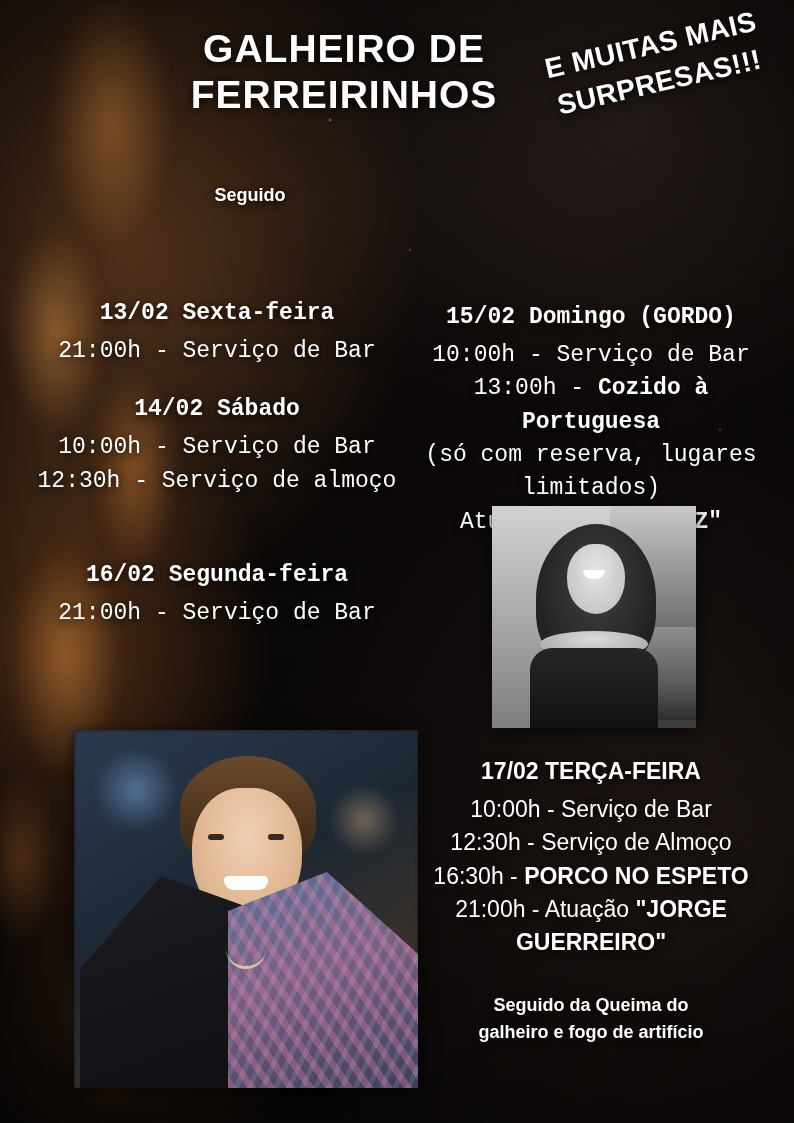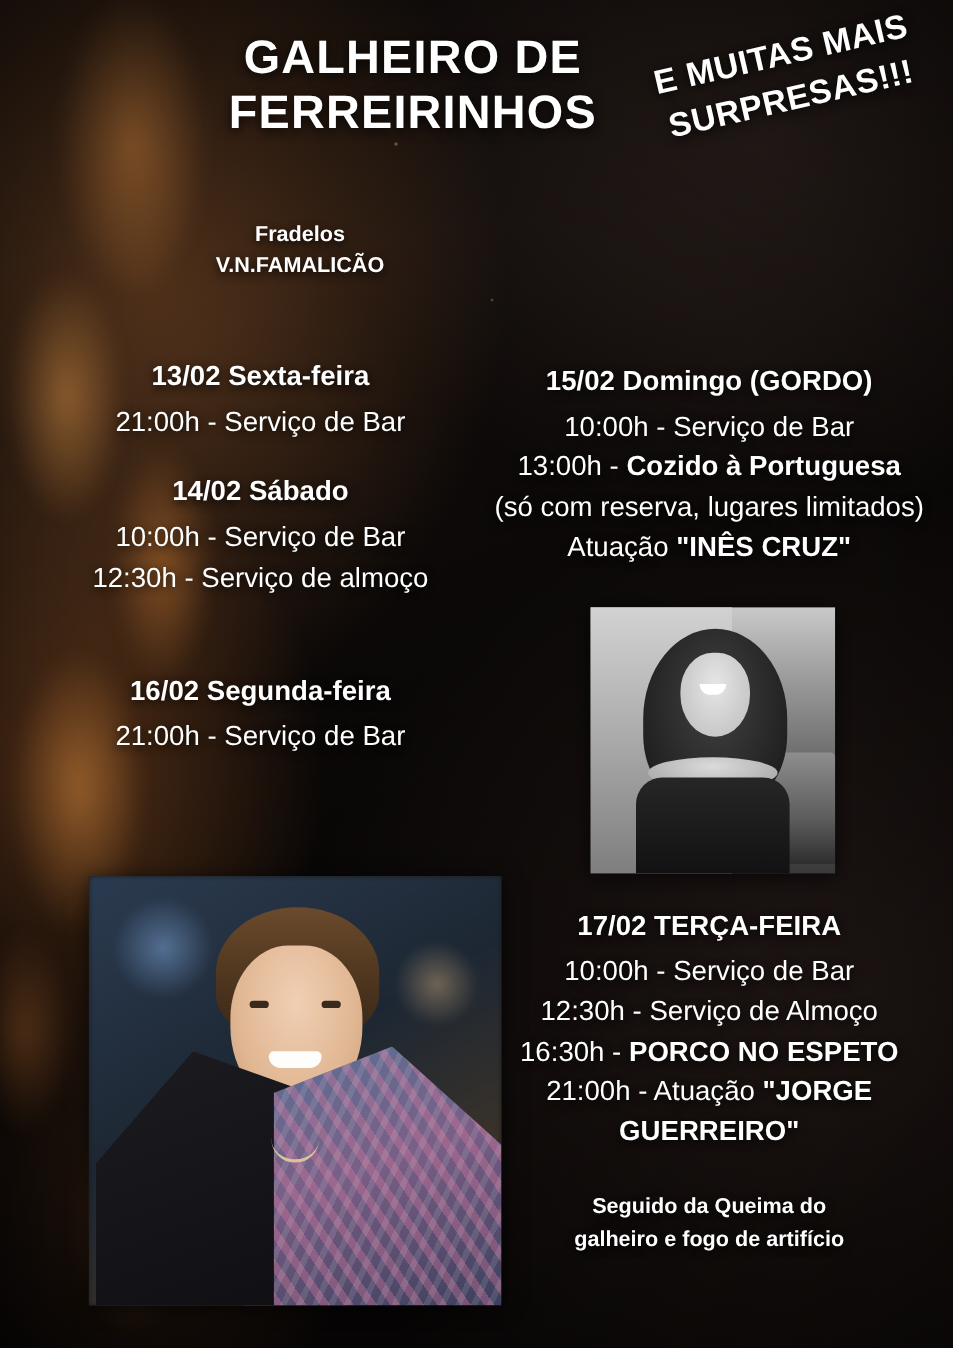--- a/index.html
+++ b/index.html
@@ -116,21 +116,21 @@
     text-align: center;
   }
   .col-right {
     position: absolute;
     left: 404px;
     top: 302px;
     width: 374px;
     text-align: center;
   }
 
-  .block { margin-bottom: 26px; }
+  .block { margin-bottom: 26px; font-family: Liberation Mono, monospace; }
   .block-head {
     font-size: 23px;
     font-weight: bold;
     line-height: 1.35;
     margin-bottom: 6px;
     text-shadow: 0 2px 8px rgba(0,0,0,0.85);
   }
   .line {
     font-size: 23px;
     line-height: 1.45;
@@ -273,22 +273,21 @@
   <div class="bg-base"></div>
   <div class="bg-flame"></div>
   <div class="bg-emberdots"></div>
   <div class="bg-vignette"></div>
 
   <div class="content">
 
     <div class="title">GALHEIRO DE FERREIRINHOS</div>
 
     <div class="subtitle">
-      <div>Fradelos</div>
-      <div>V.N.FAMALICÃO</div>
+      <div>Seguido</div>
     </div>
 
     <div class="banner">E MUITAS MAIS SURPRESAS!!!</div>
 
     <div class="col-left">
       <div class="block">
         <div class="block-head">13/02 Sexta-feira</div>
         <div class="line">
           <span>21:00h - Serviço de Bar</span>
         </div>

